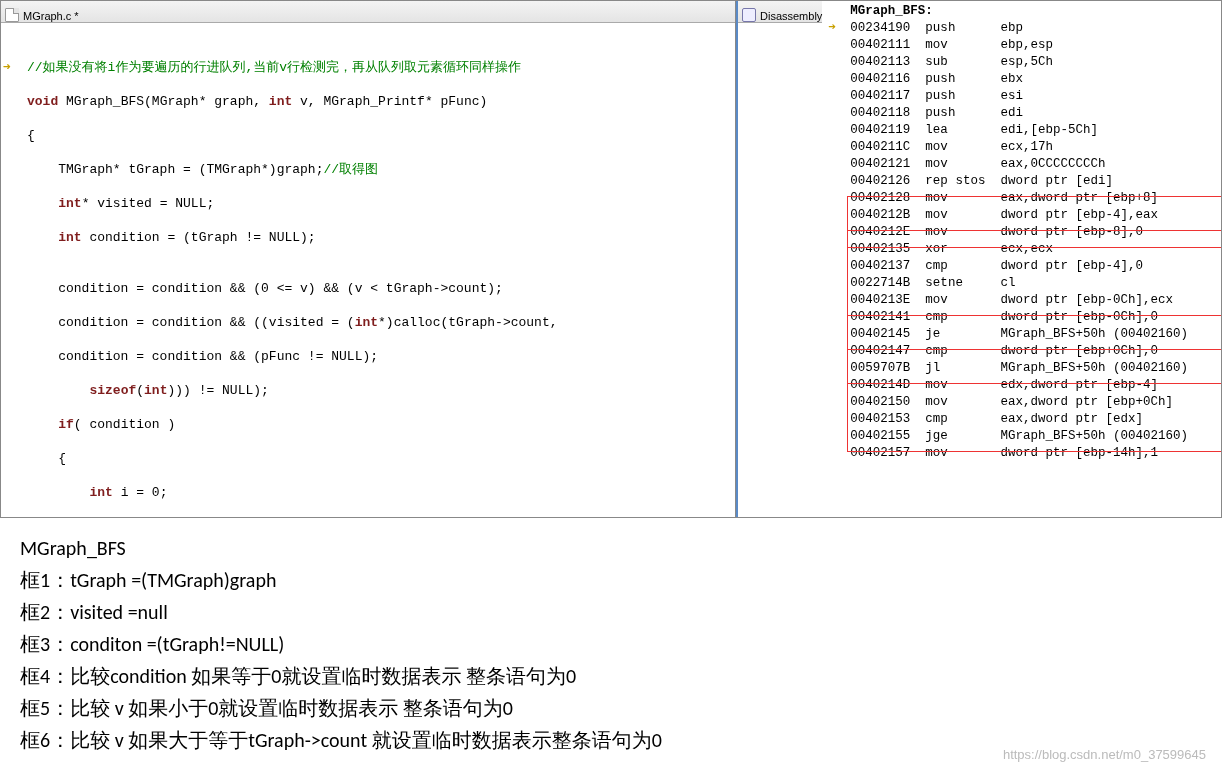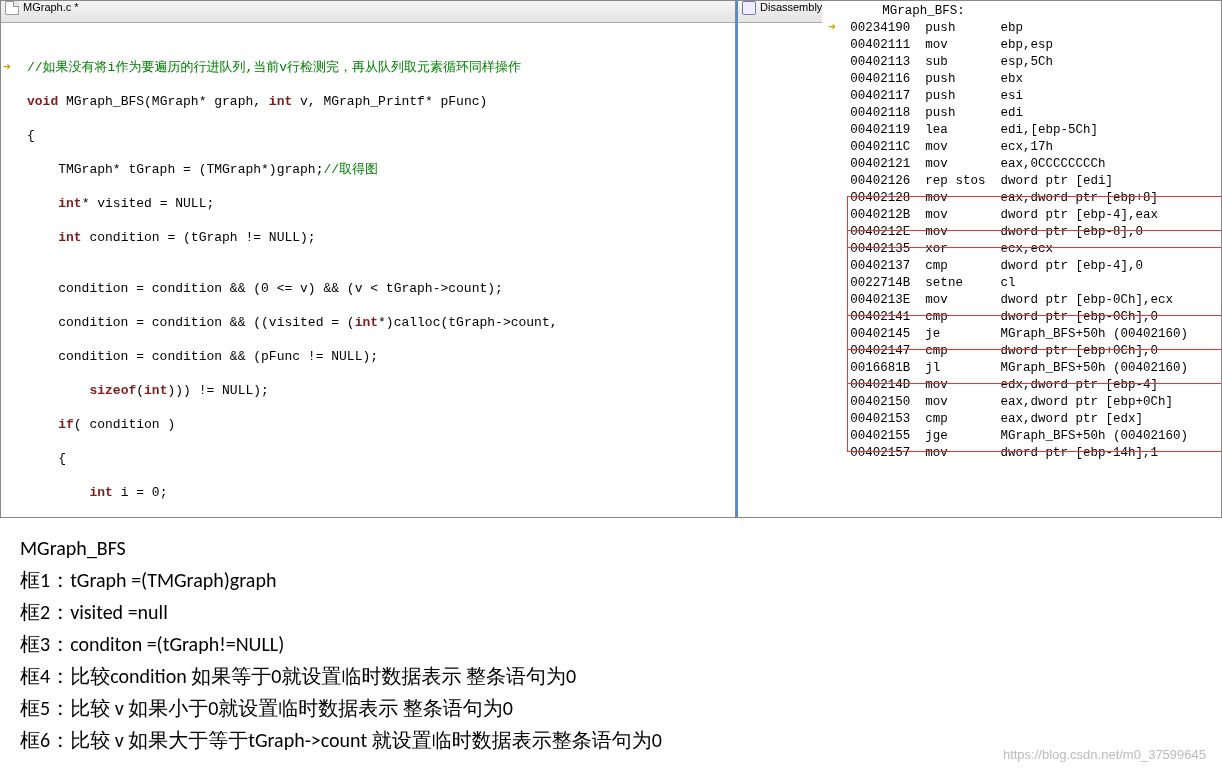--- a/index.html
+++ b/index.html
@@ -1,33 +1,33 @@
 <!DOCTYPE html>
 <html><head>
 <meta charset="utf-8">
 <style>
   * { box-sizing: border-box; margin: 0; padding: 0; }
   body { font-family: "Segoe UI", Arial, sans-serif; font-size: 12px; background: #fff; width: 1222px; }
   .top-container { display: flex; height: 518px; border: 1px solid #888; }
   .left-pane { width: 735px; border-right: 1px solid #888; display: flex; flex-direction: column; background: #fff; }
   .right-pane { flex: 1; display: flex; flex-direction: row; background: #fff; border-left: 2px solid #5a8ac6; }
-  .tab-bar { background: linear-gradient(#f4f4f4, #e4e4e4); border-bottom: 1px solid #aaa; height: 22px; display: flex; align-items: flex-start; padding-left: 4px; gap: 4px; }
+  .tab-bar { background: linear-gradient(#f4f4f4, #e4e4e4); border-bottom: 1px solid #aaa; height: 22px; display: flex; align-items: flex-end; padding-left: 4px; gap: 4px; }
   .tab-bar .title { font-size: 11px; }
   .file-icon { width: 14px; height: 14px; background: #fff; border: 1px solid #999; border-radius: 1px; position: relative; }
   .file-icon::after { content:""; position:absolute; right:-1px; top:-1px; width:5px; height:5px; background:#e4e4e4; border-left:1px solid #999; border-bottom:1px solid #999; }
   .disasm-icon { width:14px; height:14px; background:#eef; border:1px solid #77a; border-radius:2px; }
   .code-area { flex:1; overflow:auto; font-family: Consolas, "Courier New", monospace; font-size: 13px; line-height: 17px; padding: 2px 0 2px 0; white-space: pre; position: relative; }
   .gutter-arrow { position:absolute; left:2px; color:#c8a000; font-weight:bold; font-size:13px; }
   .code-line { padding-left: 26px; padding-right: 4px; }
   .c-comment { color: #008000; }
   .c-kw { color: #7f1d1d; font-weight: bold; }
   .c-id { color: #000; }
   .disasm-area { flex:1; overflow:auto; font-family: Consolas, "Courier New", monospace; font-size: 12.5px; line-height: 17px; padding: 2px 0; position: relative; }
   .dis-line { white-space: pre; padding-left: 28px; }
-  .dis-label { font-weight: normal; margin-left: 32px; }
+  .dis-label { font-weight: bold; }
   .dis-arrow { position:absolute; left:6px; color:#c8a000; font-weight:bold; }
   .red-box { position:absolute; border:1.5px solid #e33; pointer-events:none; }
   .notes { padding: 14px 18px 24px 20px; font-size: 20px; line-height: 32px; font-family: "Calibri","Segoe UI",Arial,sans-serif; color:#000; }
   .watermark { position:fixed; right:16px; bottom:10px; color:#bbb; font-size:13px; font-family: Arial,sans-serif; user-select:none; }
 </style>
 </head>
 <body>
 
 <div class="top-container">
 
@@ -91,21 +91,21 @@
           <div class="dis-line">00402128  mov       eax,dword ptr [ebp+8]</div>
           <div class="dis-line">0040212B  mov       dword ptr [ebp-4],eax</div>
           <div class="dis-line">0040212E  mov       dword ptr [ebp-8],0</div>
           <div class="dis-line">00402135  xor       ecx,ecx</div>
           <div class="dis-line">00402137  cmp       dword ptr [ebp-4],0</div>
           <div class="dis-line">0022714B  setne     cl</div>
           <div class="dis-line">0040213E  mov       dword ptr [ebp-0Ch],ecx</div>
           <div class="dis-line">00402141  cmp       dword ptr [ebp-0Ch],0</div>
           <div class="dis-line">00402145  je        MGraph_BFS+50h (00402160)</div>
           <div class="dis-line">00402147  cmp       dword ptr [ebp+0Ch],0</div>
-          <div class="dis-line">0016681B  jl        MGraph_BFS+50h (00402160)</div>
+          <div class="dis-line">0059707B  jl        MGraph_BFS+50h (00402160)</div>
           <div class="dis-line">0040214D  mov       edx,dword ptr [ebp-4]</div>
           <div class="dis-line">00402150  mov       eax,dword ptr [ebp+0Ch]</div>
           <div class="dis-line">00402153  cmp       eax,dword ptr [edx]</div>
           <div class="dis-line">00402155  jge       MGraph_BFS+50h (00402160)</div>
           <div class="dis-line">00402157  mov       dword ptr [ebp-14h],1</div>
         </div>
       <div id="red-boxes">
           <div class="red-box" style="top: 195px; left: 25px; width: 440px; height: 35px;"></div>
           <div class="red-box" style="top: 229px; left: 25px; width: 440px; height: 18px;"></div>
           <div class="red-box" style="top: 246px; left: 25px; width: 440px; height: 69px;"></div>

